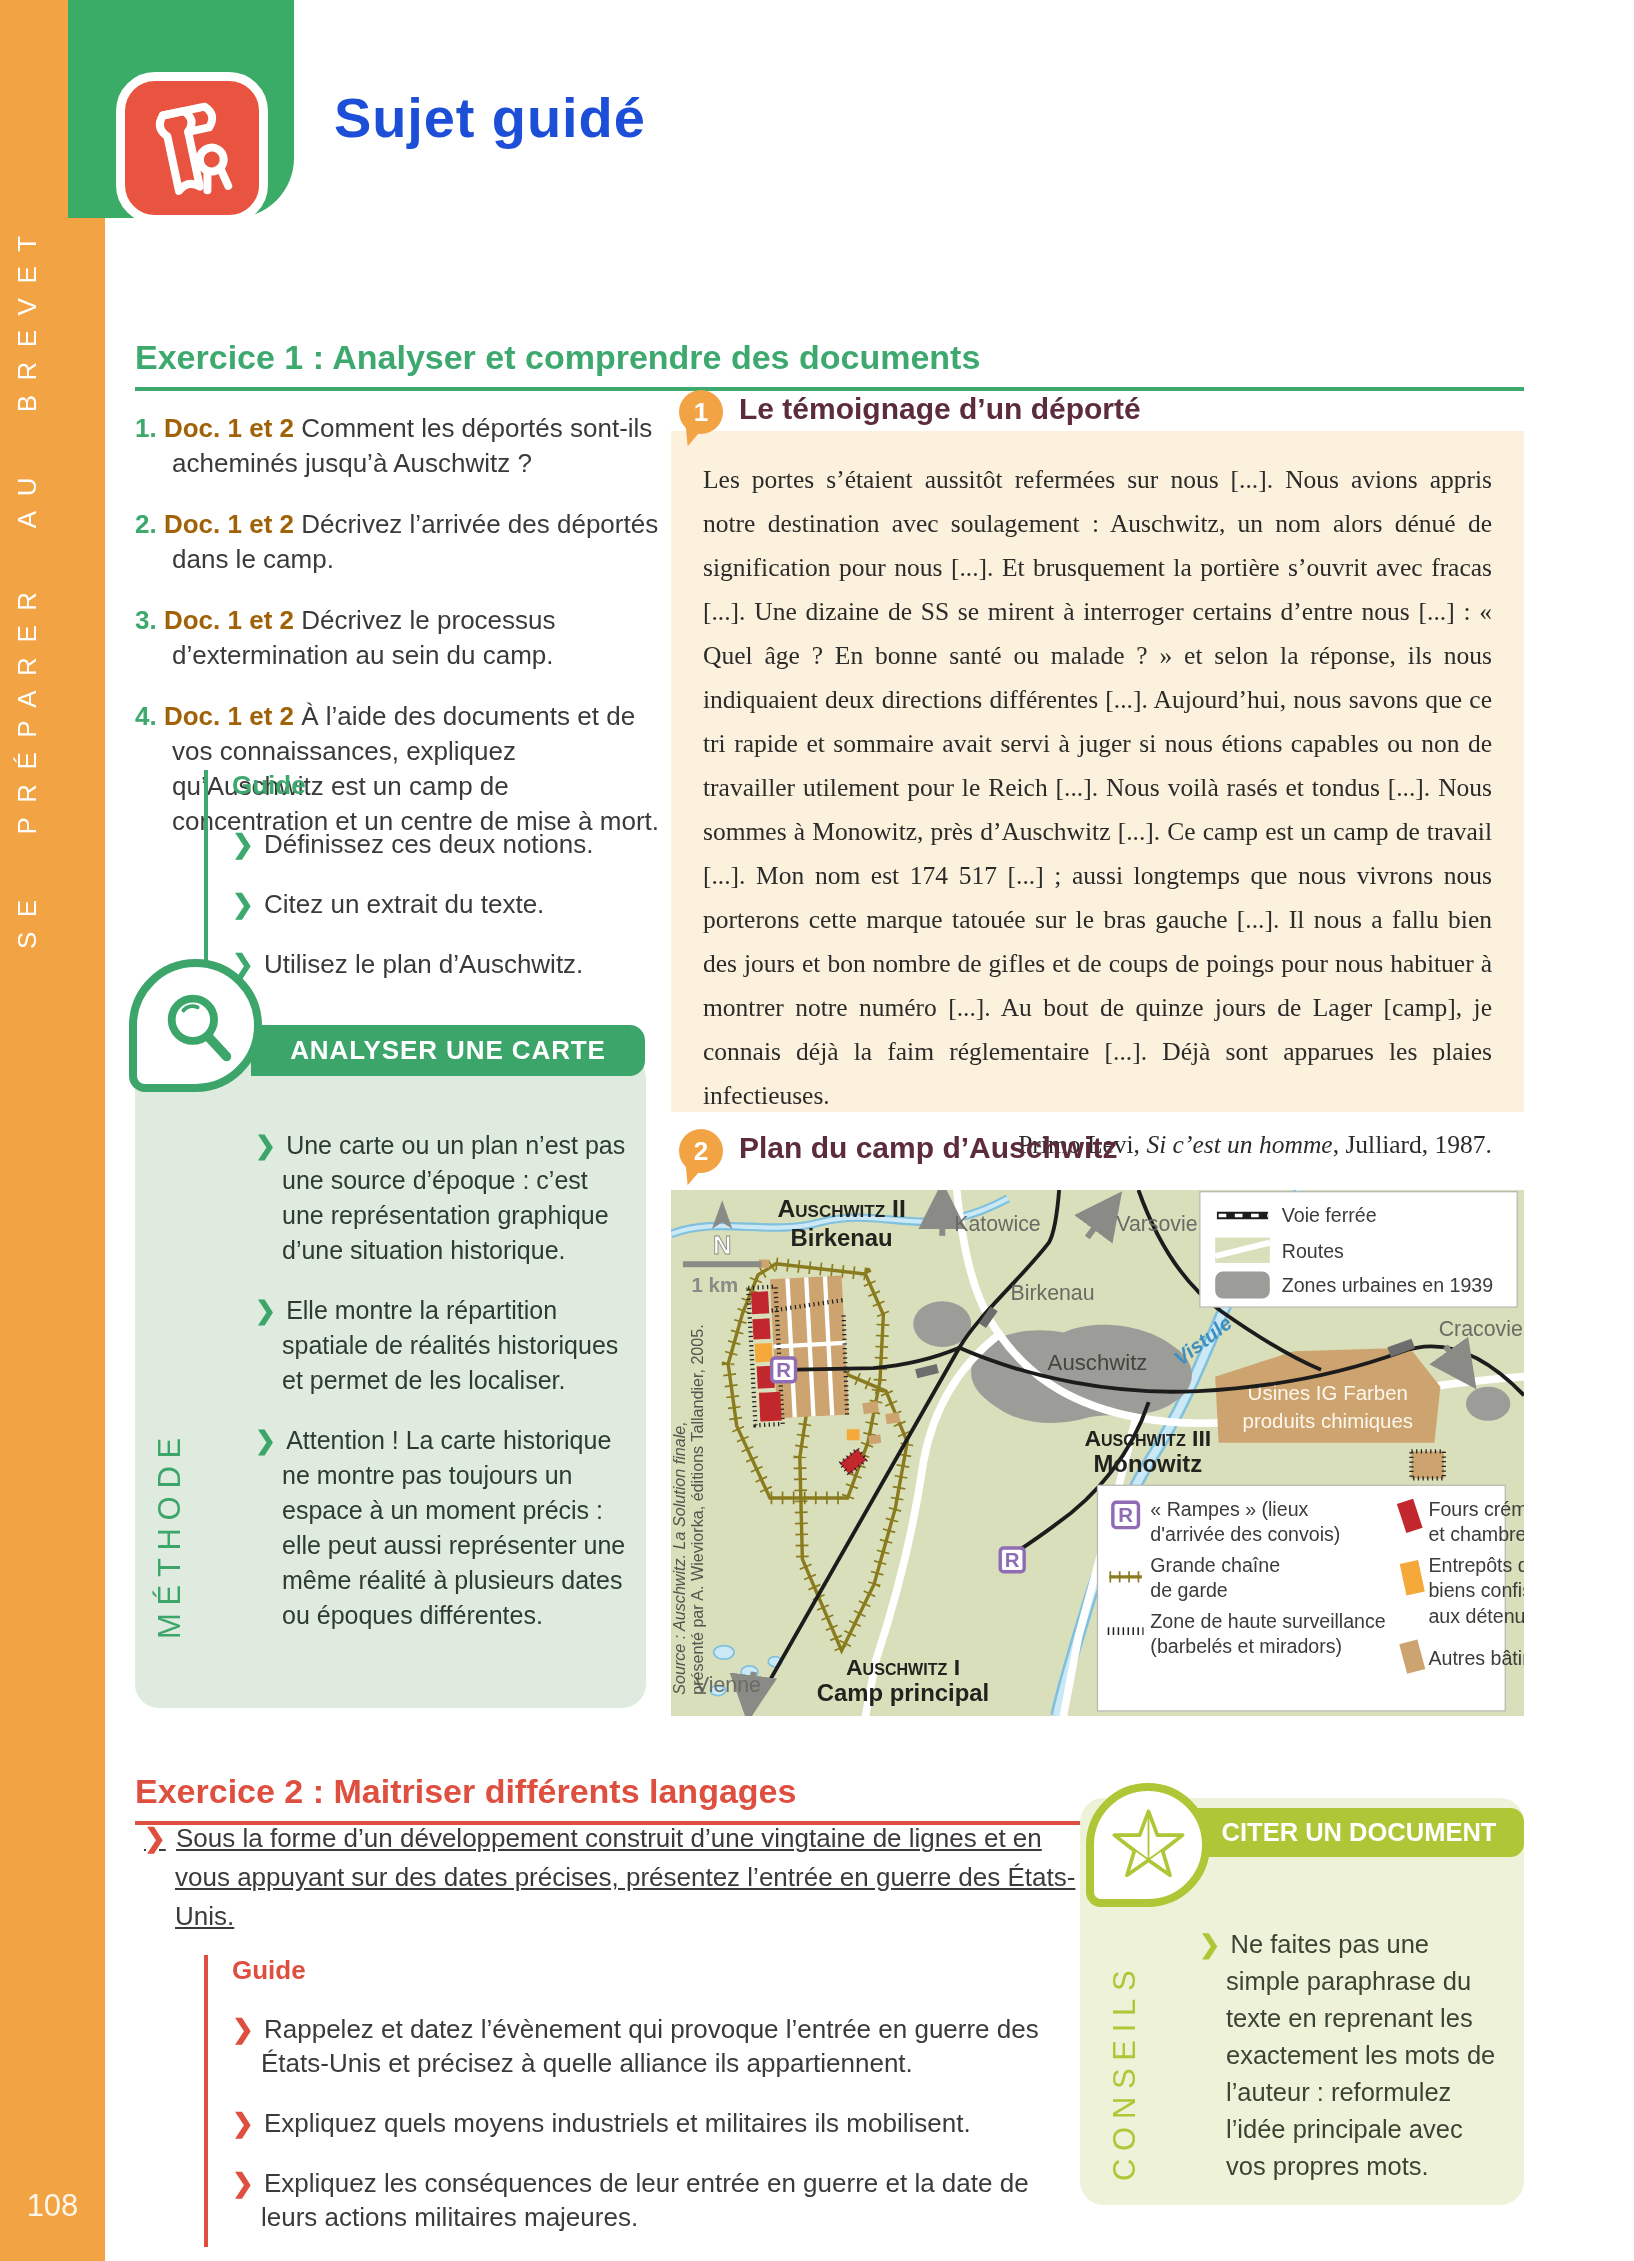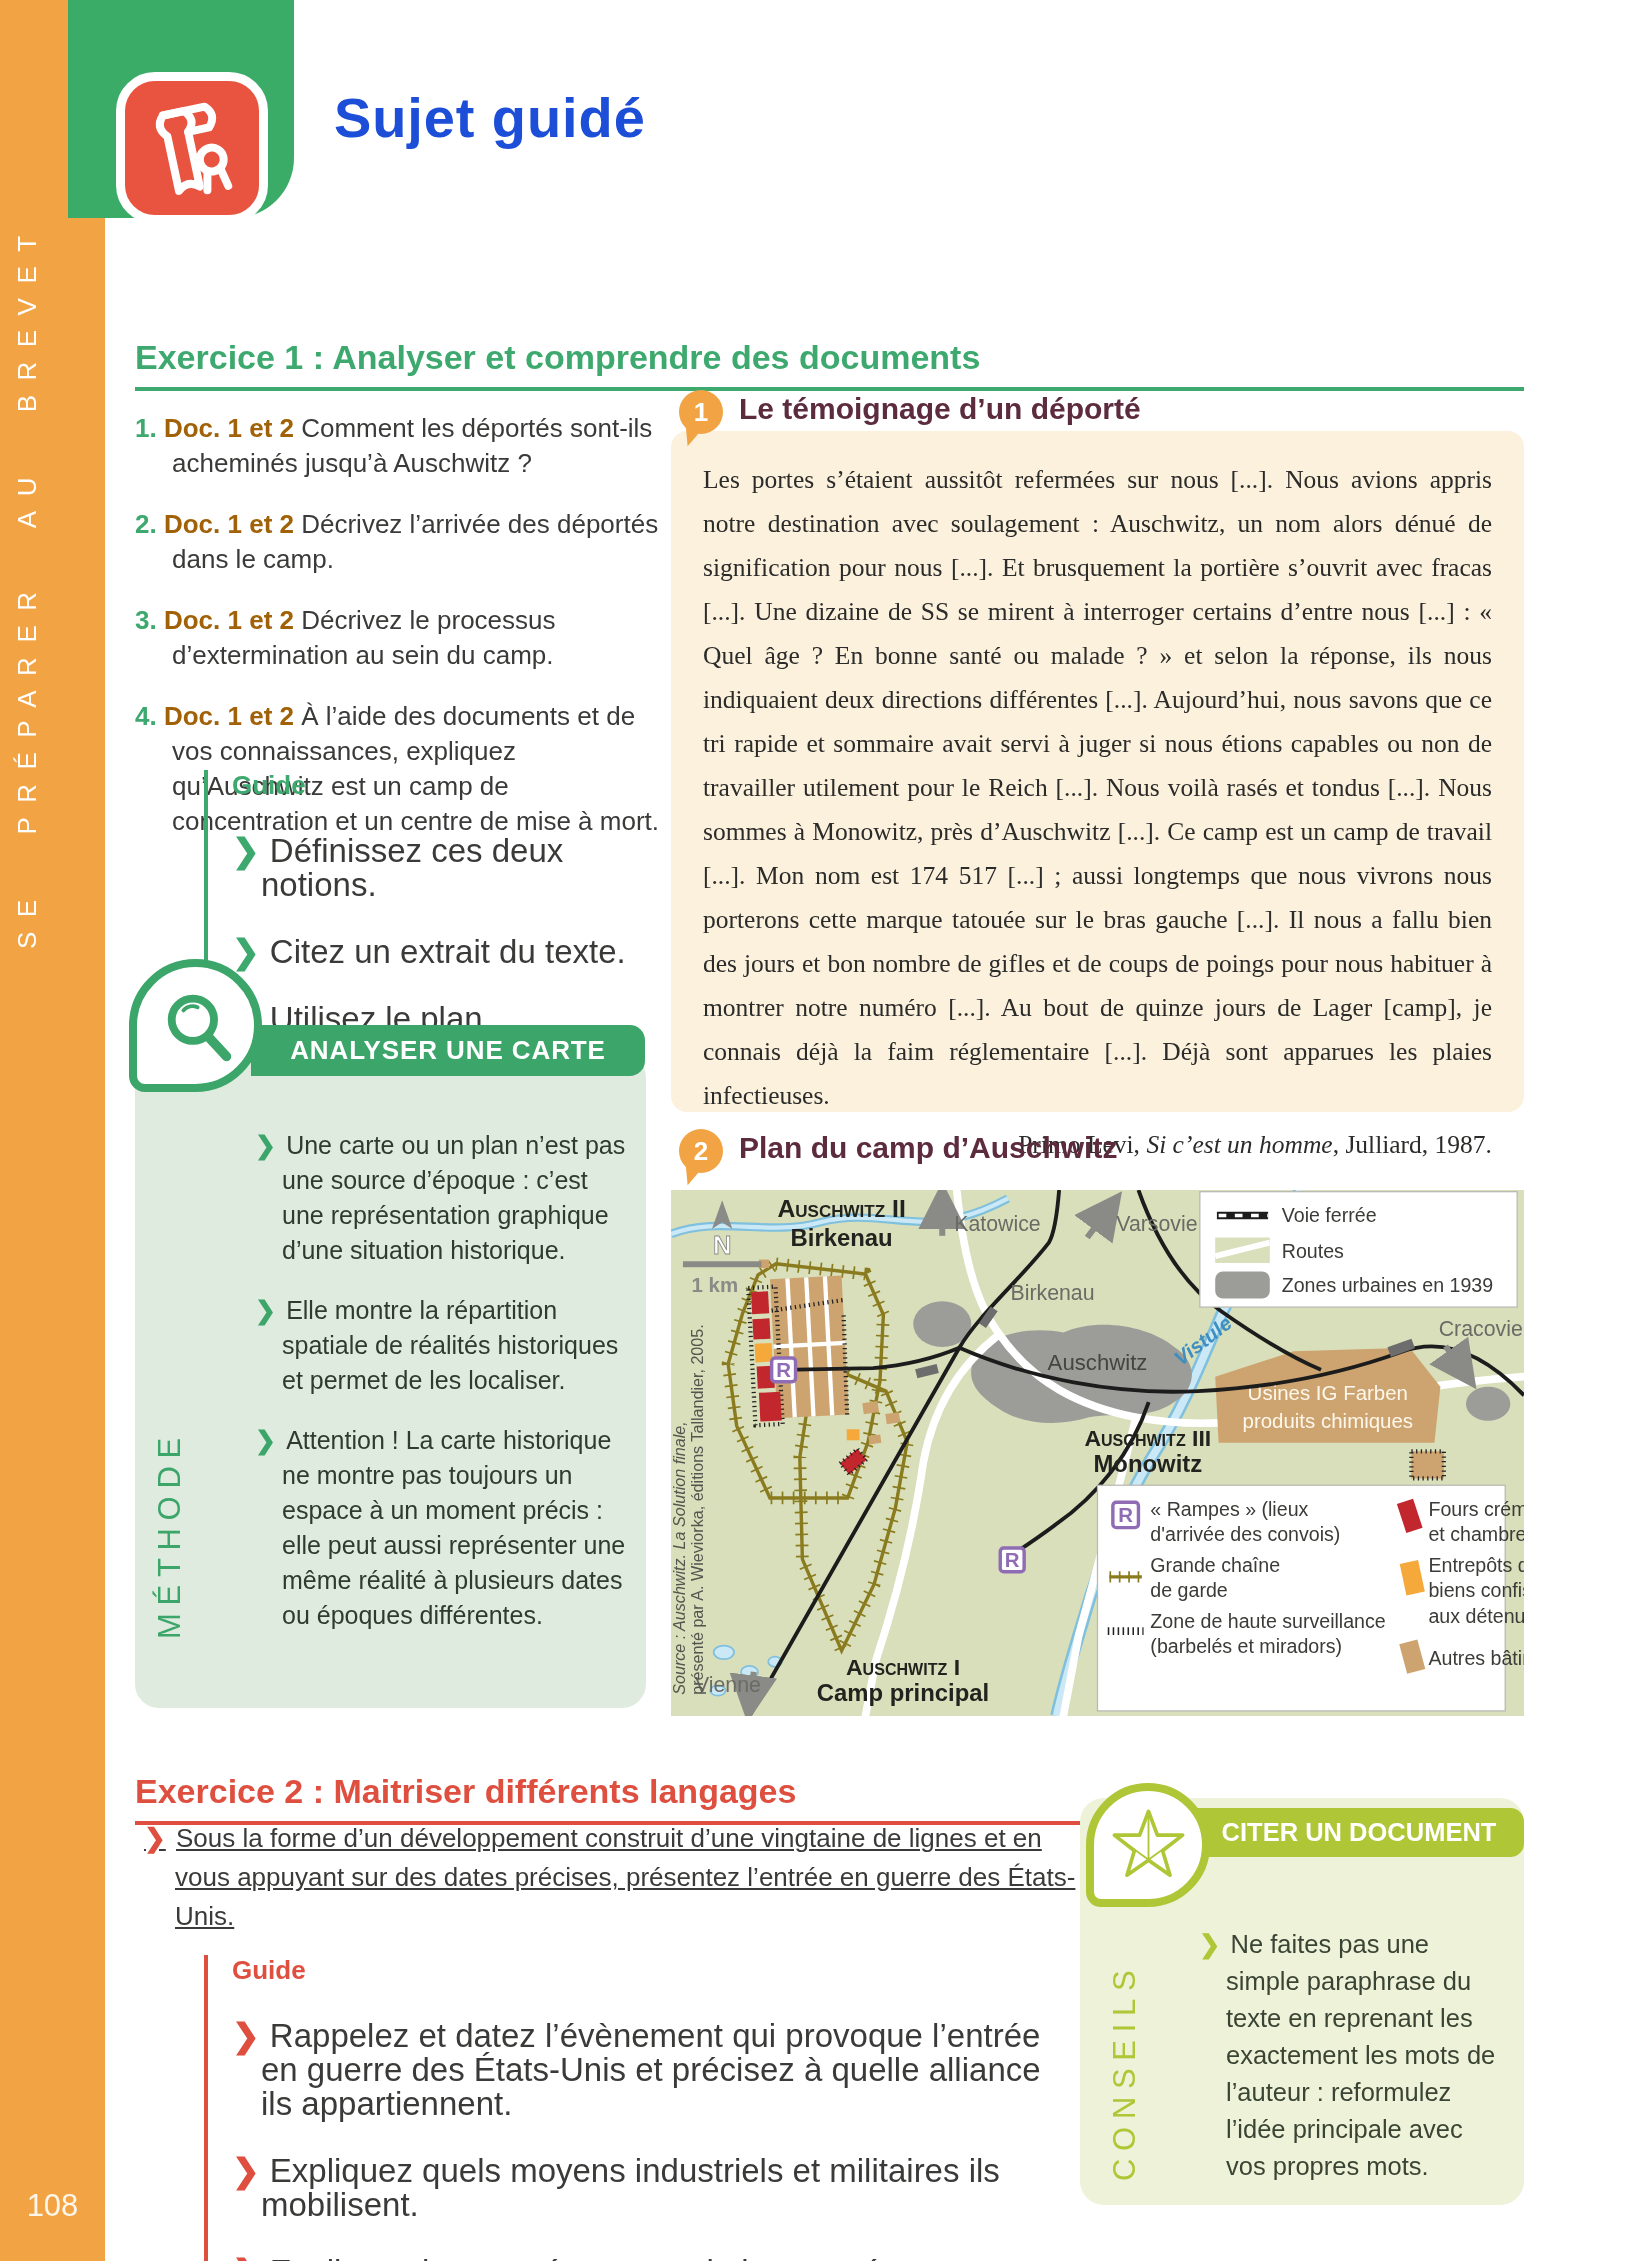--- a/index.html
+++ b/index.html
@@ -36,21 +36,21 @@
   .qnum  { color:#3DA96E; font-weight:bold; }
   .qdocs { color:#a16207; font-weight:bold; }
 
   
   .guide { position:absolute; border-left:4.3px solid; padding-left:24px; }
   .guide1 { left:204px; top:770px; width:400px; border-color:#3DA96E; }
   .guide2 { left:204px; top:1955px; width:809px; border-color:#DE4F3F; }
   .guide-title { font-size:26px; font-weight:bold; margin:0 0 8.5px 0; }
   .guide1 .guide-title { color:#3DA96E; }
   .guide2 .guide-title { color:#DE4F3F; }
-  .g-item { font-size:33px; line-height:34px; margin-bottom:12.8px;
+  .g-item { font-size:26px; line-height:34px; margin-bottom:12.8px;
             padding-left:29px; text-indent:-29px; }
   .chev { font-weight:bold; margin-right:10.2px; }
   .guide1 .chev { color:#3DA96E; }
   .guide2 .chev { color:#DE4F3F; }
 
   
   .methode-box { position:absolute; left:135px; top:1054px; width:511px; height:654px;
                  background:#DEEBDE; border-radius:24px; }
   .methode-bar { position:absolute; left:251px; top:1025px; width:394px; height:51px;
                  background:#3BA56A; border-radius:0 15.3px 15.3px 0; color:#fff;
@@ -74,21 +74,21 @@
   .doc-pin::after { content:""; position:absolute; left:4.3px; bottom:-12.8px; width:0; height:0;
                     border-left:7.7px solid transparent; border-right:10.2px solid transparent;
                     border-top:20.4px solid #F2A444; transform:rotate(14deg); }
   .doc1-pin { left:679px; top:390px; }
   .doc2-pin { left:679px; top:1129px; }
   .doc-title { position:absolute; font-size:30px; font-weight:bold; color:#5C2B3E; }
   .doc1-title { left:739px; top:392px; }
   .doc2-title { left:739px; top:1131px; }
 
   .doc1-box { position:absolute; left:671px; top:431px; width:853px; height:681px;
-              background:#FBF1DD; box-sizing:border-box; padding:27px 32px 0 32px;border-radius:16px; }
+              background:#FBF1DD; box-sizing:border-box; padding:27px 32px 0 32px; }
   .doc1-text { margin:0; font-family:"Liberation Serif", serif; font-size:25.5px;
                line-height:44px; text-align:justify; color:#2b2b2a; }
   .doc1-attrib { margin:12px 0 0 0; font-family:"Liberation Serif", serif; font-size:25.5px;
                  text-align:right; color:#2b2b2a; }
   .italic { font-style:italic; }
 
   .map-wrap { position:absolute; left:671px; top:1190px; width:853px; height:526px; }
 
   
   .conseils-box { position:absolute; left:1080px; top:1798px; width:444px; height:407px;

